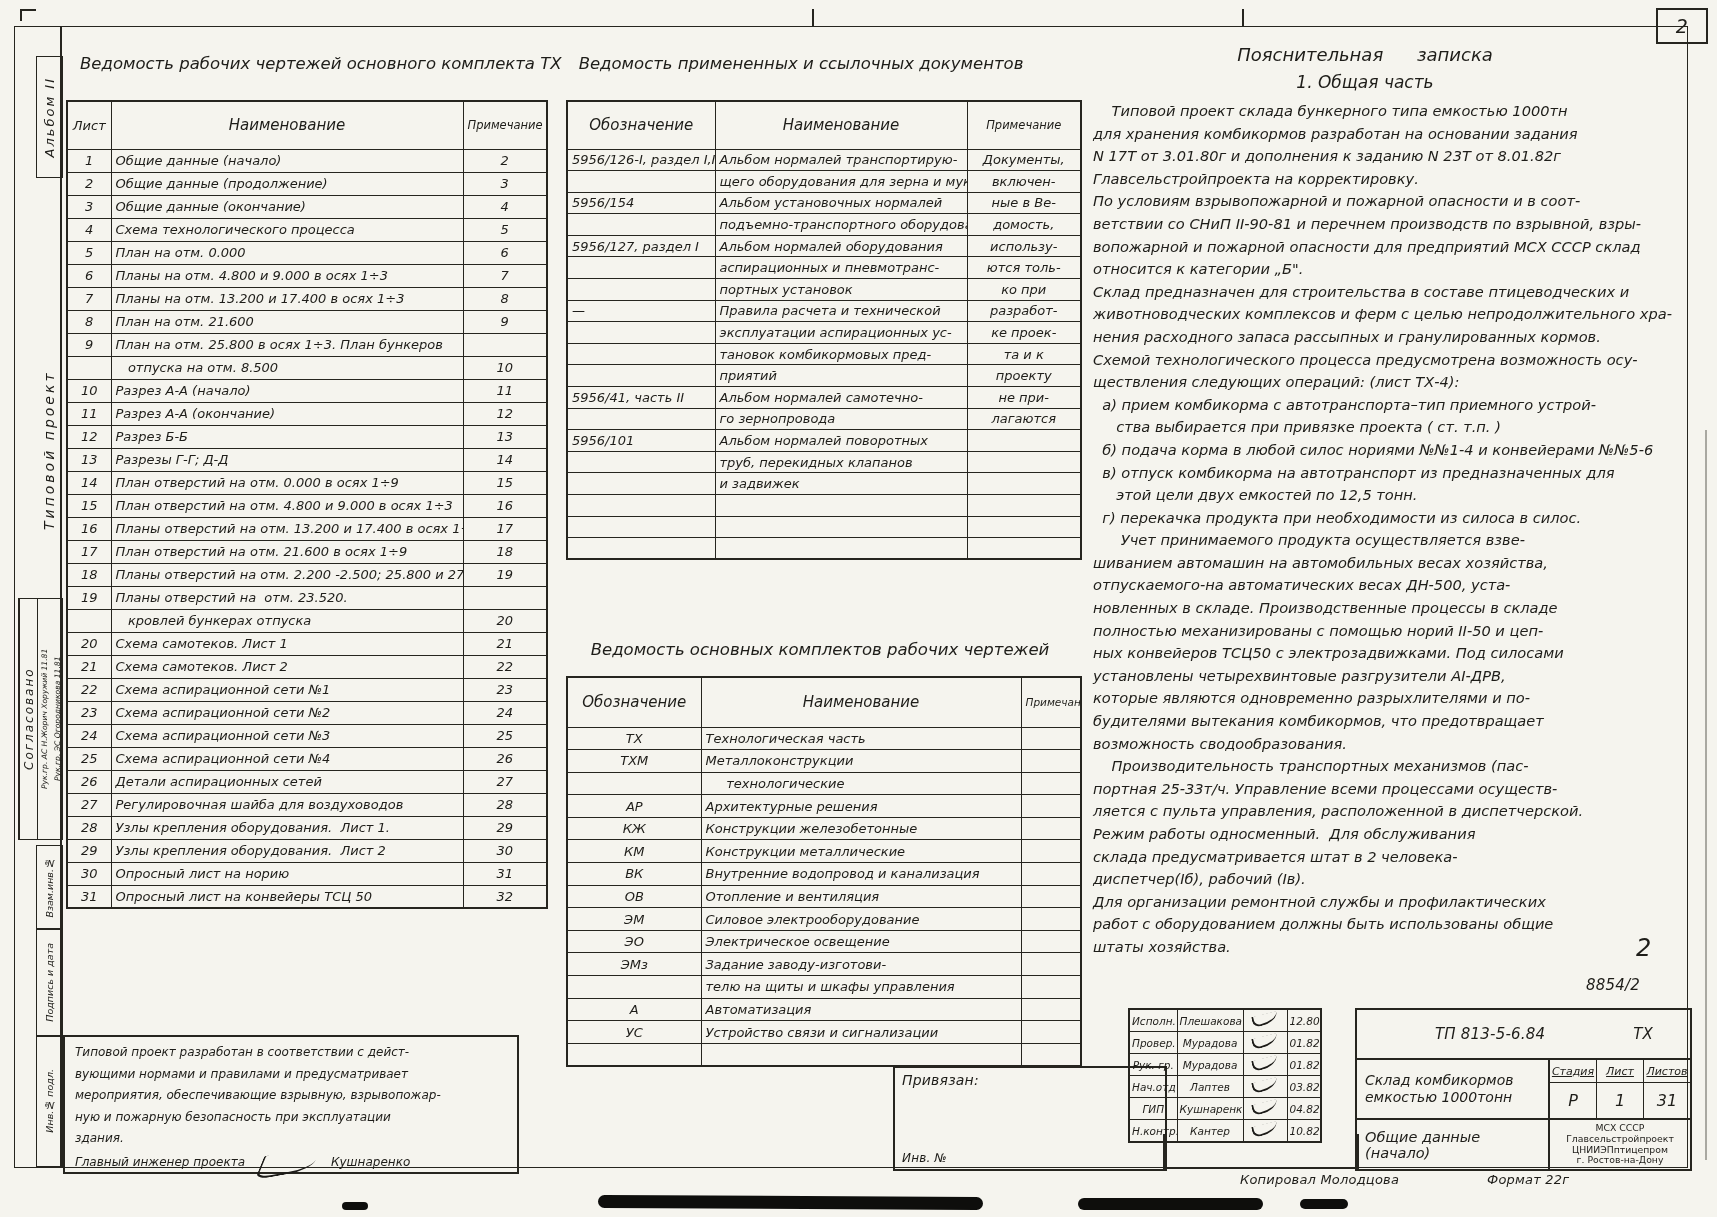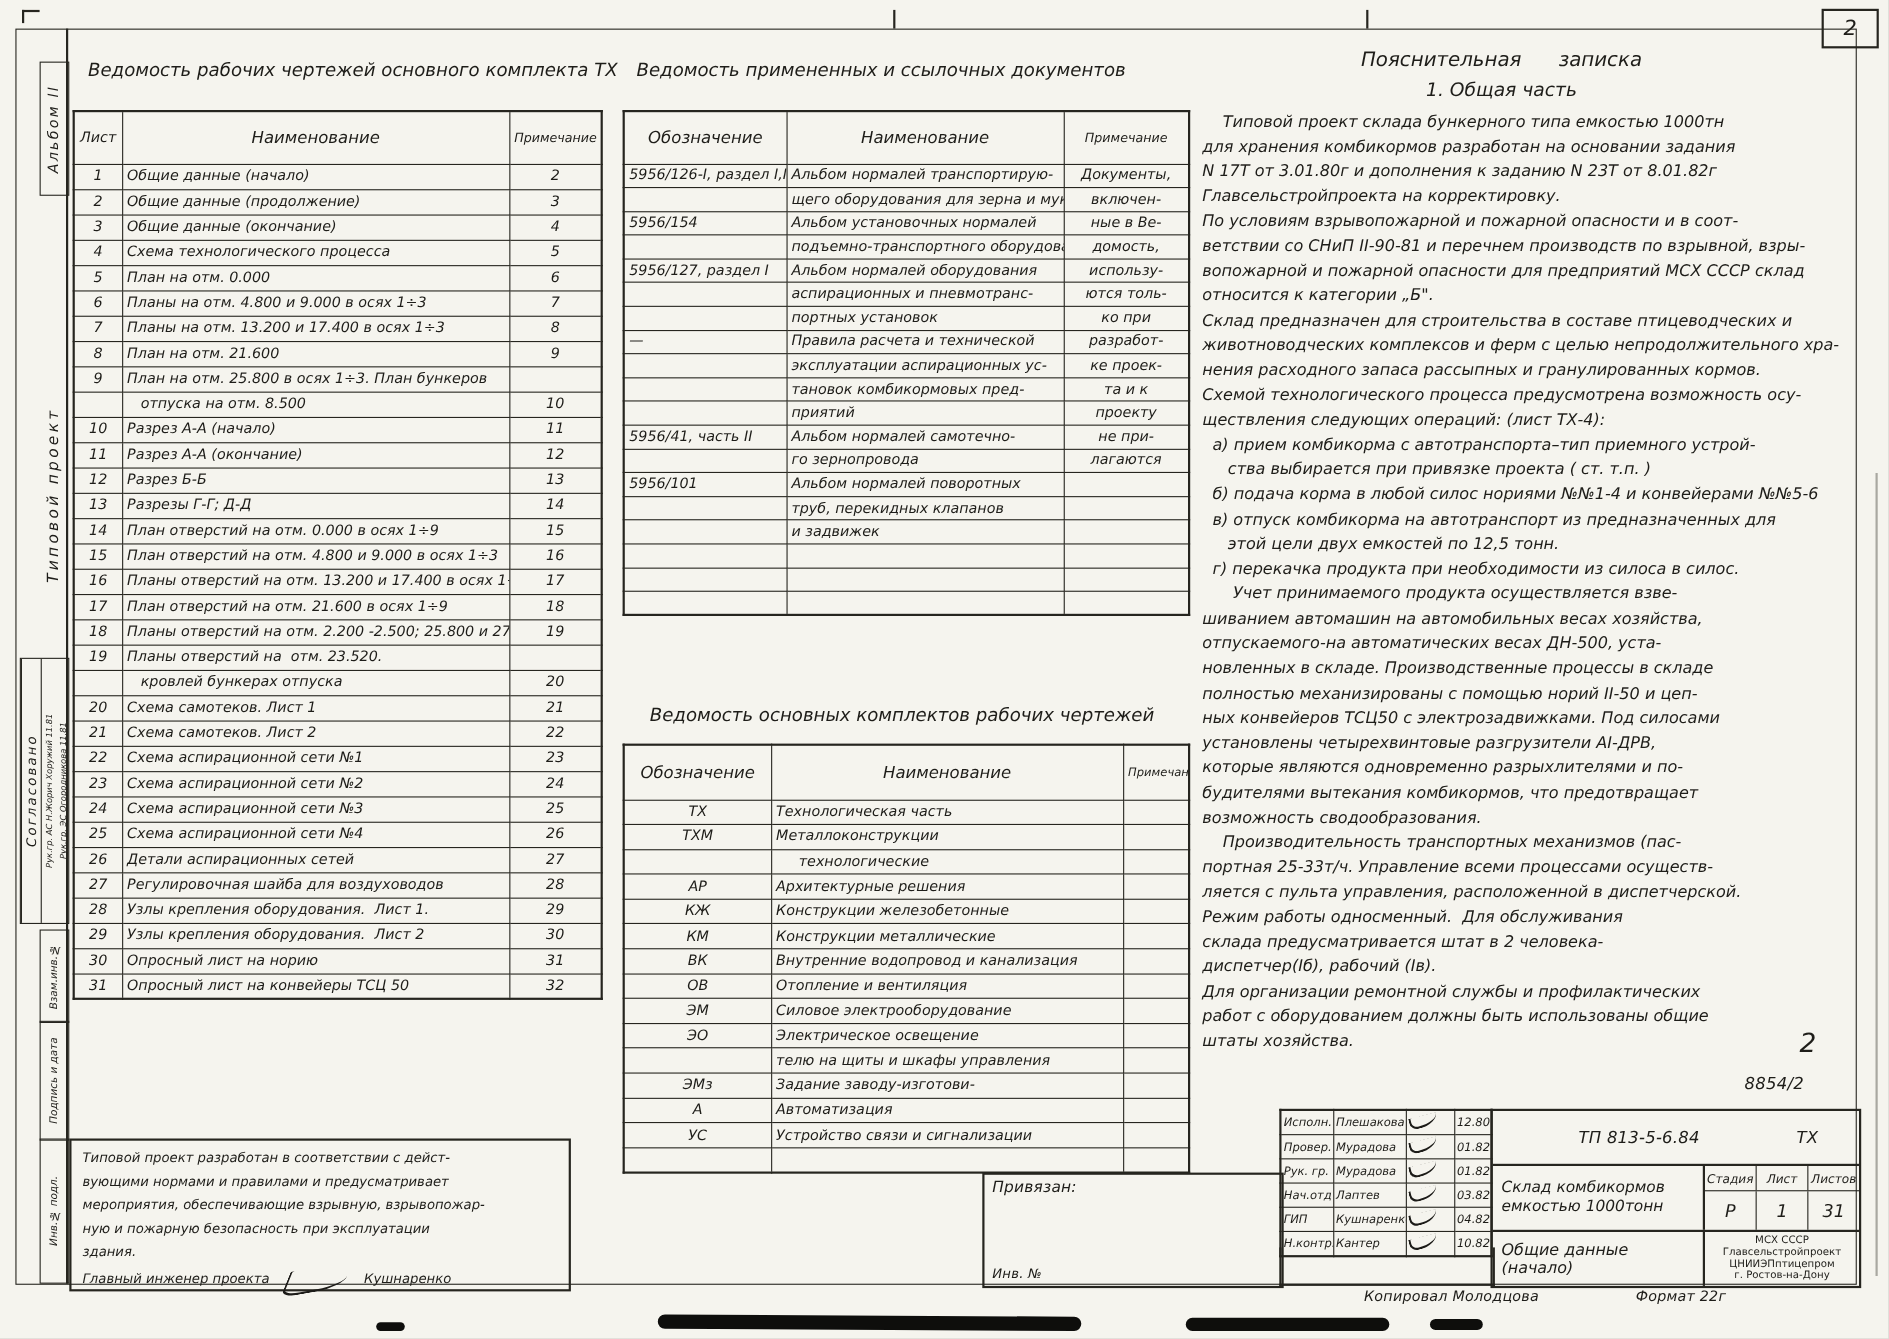--- a/index.html
+++ b/index.html
@@ -40,37 +40,37 @@
   .expl-lines div{font-size:14.6px;font-style:italic;line-height:22.6px;white-space:pre;}
   
   .notebox{left:63px;top:1035px;width:434px;height:130px;border:2.4px solid #26251f;padding:5px 8px 0 10px;}
   .notebox div{font-size:12px;font-style:italic;line-height:21.5px;white-space:pre;}
   .signoff{display:flex;align-items:flex-start;gap:14px;margin-top:2px;font-size:14px;font-style:italic;}
   .squiggle{display:inline-block;width:56px;height:20px;border-bottom:2.4px solid #1c1b18;
             border-left:2.4px solid #1c1b18;border-radius:10% 80% 60% 40%;
             transform:rotate(-10deg) skewX(-32deg);}
   
   .stampbox{border:2.2px solid #26251f;}
-  #tbl-sign{position:absolute;left:1163px;top:1008px;width:192px;border-collapse:collapse;table-layout:fixed;border:2.2px solid #26251f;}
+  #tbl-sign{position:absolute;left:1128px;top:1008px;width:192px;border-collapse:collapse;table-layout:fixed;border:2.2px solid #26251f;text-align:center;}
   #tbl-sign td{border:1.3px solid #26251f;padding:0 2px;overflow:hidden;white-space:nowrap;
                font-size:10.5px;font-style:italic;height:21px;}
   td[data-name="signature-cell"]::after{content:"";display:inline-block;width:24px;height:9px;
                border-bottom:2px solid #1c1b18;border-left:2px solid #1c1b18;
                border-radius:0 0 70% 30%/0 0 100% 60%;transform:rotate(-14deg);}
   .stamp-right{left:1355px;top:1008px;width:333px;height:159px;border:2.2px solid #26251f;
                display:flex;flex-direction:column;}
   .sr-row1{height:48px;border-bottom:2px solid #26251f;display:flex;align-items:center;padding-left:44px;}
   .sr-row2{height:58px;border-bottom:2px solid #26251f;display:flex;}
   .sr-row3{flex:1;display:flex;}
   .obj-cell{width:183px;border-right:2px solid #26251f;display:flex;flex-direction:column;
             justify-content:center;padding-left:8px;font-size:14px;font-style:italic;line-height:17px;}
   .slc{flex:1;display:flex;flex-direction:column;}
   .slc-head{height:22px;display:flex;border-bottom:1.4px solid #26251f;}
   .slc-head div{flex:1;border-right:1.4px solid #26251f;display:flex;align-items:center;justify-content:center;
-            font-size:11px;font-style:italic;}
+            font-size:11px;font-style:italic;text-decoration:underline;}
   .slc-head div:last-child{border-right:none;}
   .slc-vals{flex:1;display:flex;}
   .slc-vals div{flex:1;border-right:1.4px solid #26251f;display:flex;align-items:center;justify-content:center;
             font-size:16px;font-style:italic;}
   .slc-vals div:last-child{border-right:none;}
   .sheet-title-cell{width:183px;border-right:2px solid #26251f;display:flex;align-items:center;
             padding-left:8px;font-size:14.5px;font-style:italic;}
   .org-cell{flex:1;display:flex;flex-direction:column;align-items:center;justify-content:center;}
   .org-cell div{font-size:9.3px;line-height:10.8px;white-space:nowrap;}
   .smudge{background:#0e0e0c;border-radius:7px;}
@@ -470,27 +470,27 @@
           <td data-name="designation-cell">ЭМ</td>
           <td data-name="name-cell">Силовое электрооборудование</td>
           <td data-name="note-cell"></td>
         </tr>
         <tr data-name="table-row">
           <td data-name="designation-cell">ЭО</td>
           <td data-name="name-cell">Электрическое освещение</td>
           <td data-name="note-cell"></td>
         </tr>
         <tr data-name="table-row">
-          <td data-name="designation-cell"></td>
-          <td data-name="name-cell">телю на щиты и шкафы управления</td>
-          <td data-name="note-cell"></td>
-        </tr>
-        <tr data-name="table-row">
           <td data-name="designation-cell">ЭМз</td>
           <td data-name="name-cell">Задание заводу-изготови-</td>
+          <td data-name="note-cell"></td>
+        </tr>
+        <tr data-name="table-row">
+          <td data-name="designation-cell"></td>
+          <td data-name="name-cell">телю на щиты и шкафы управления</td>
           <td data-name="note-cell"></td>
         </tr>
         <tr data-name="table-row">
           <td data-name="designation-cell">А</td>
           <td data-name="name-cell">Автоматизация</td>
           <td data-name="note-cell"></td>
         </tr>
         <tr data-name="table-row">
           <td data-name="designation-cell">УС</td>
           <td data-name="name-cell">Устройство связи и сигнализации</td>

